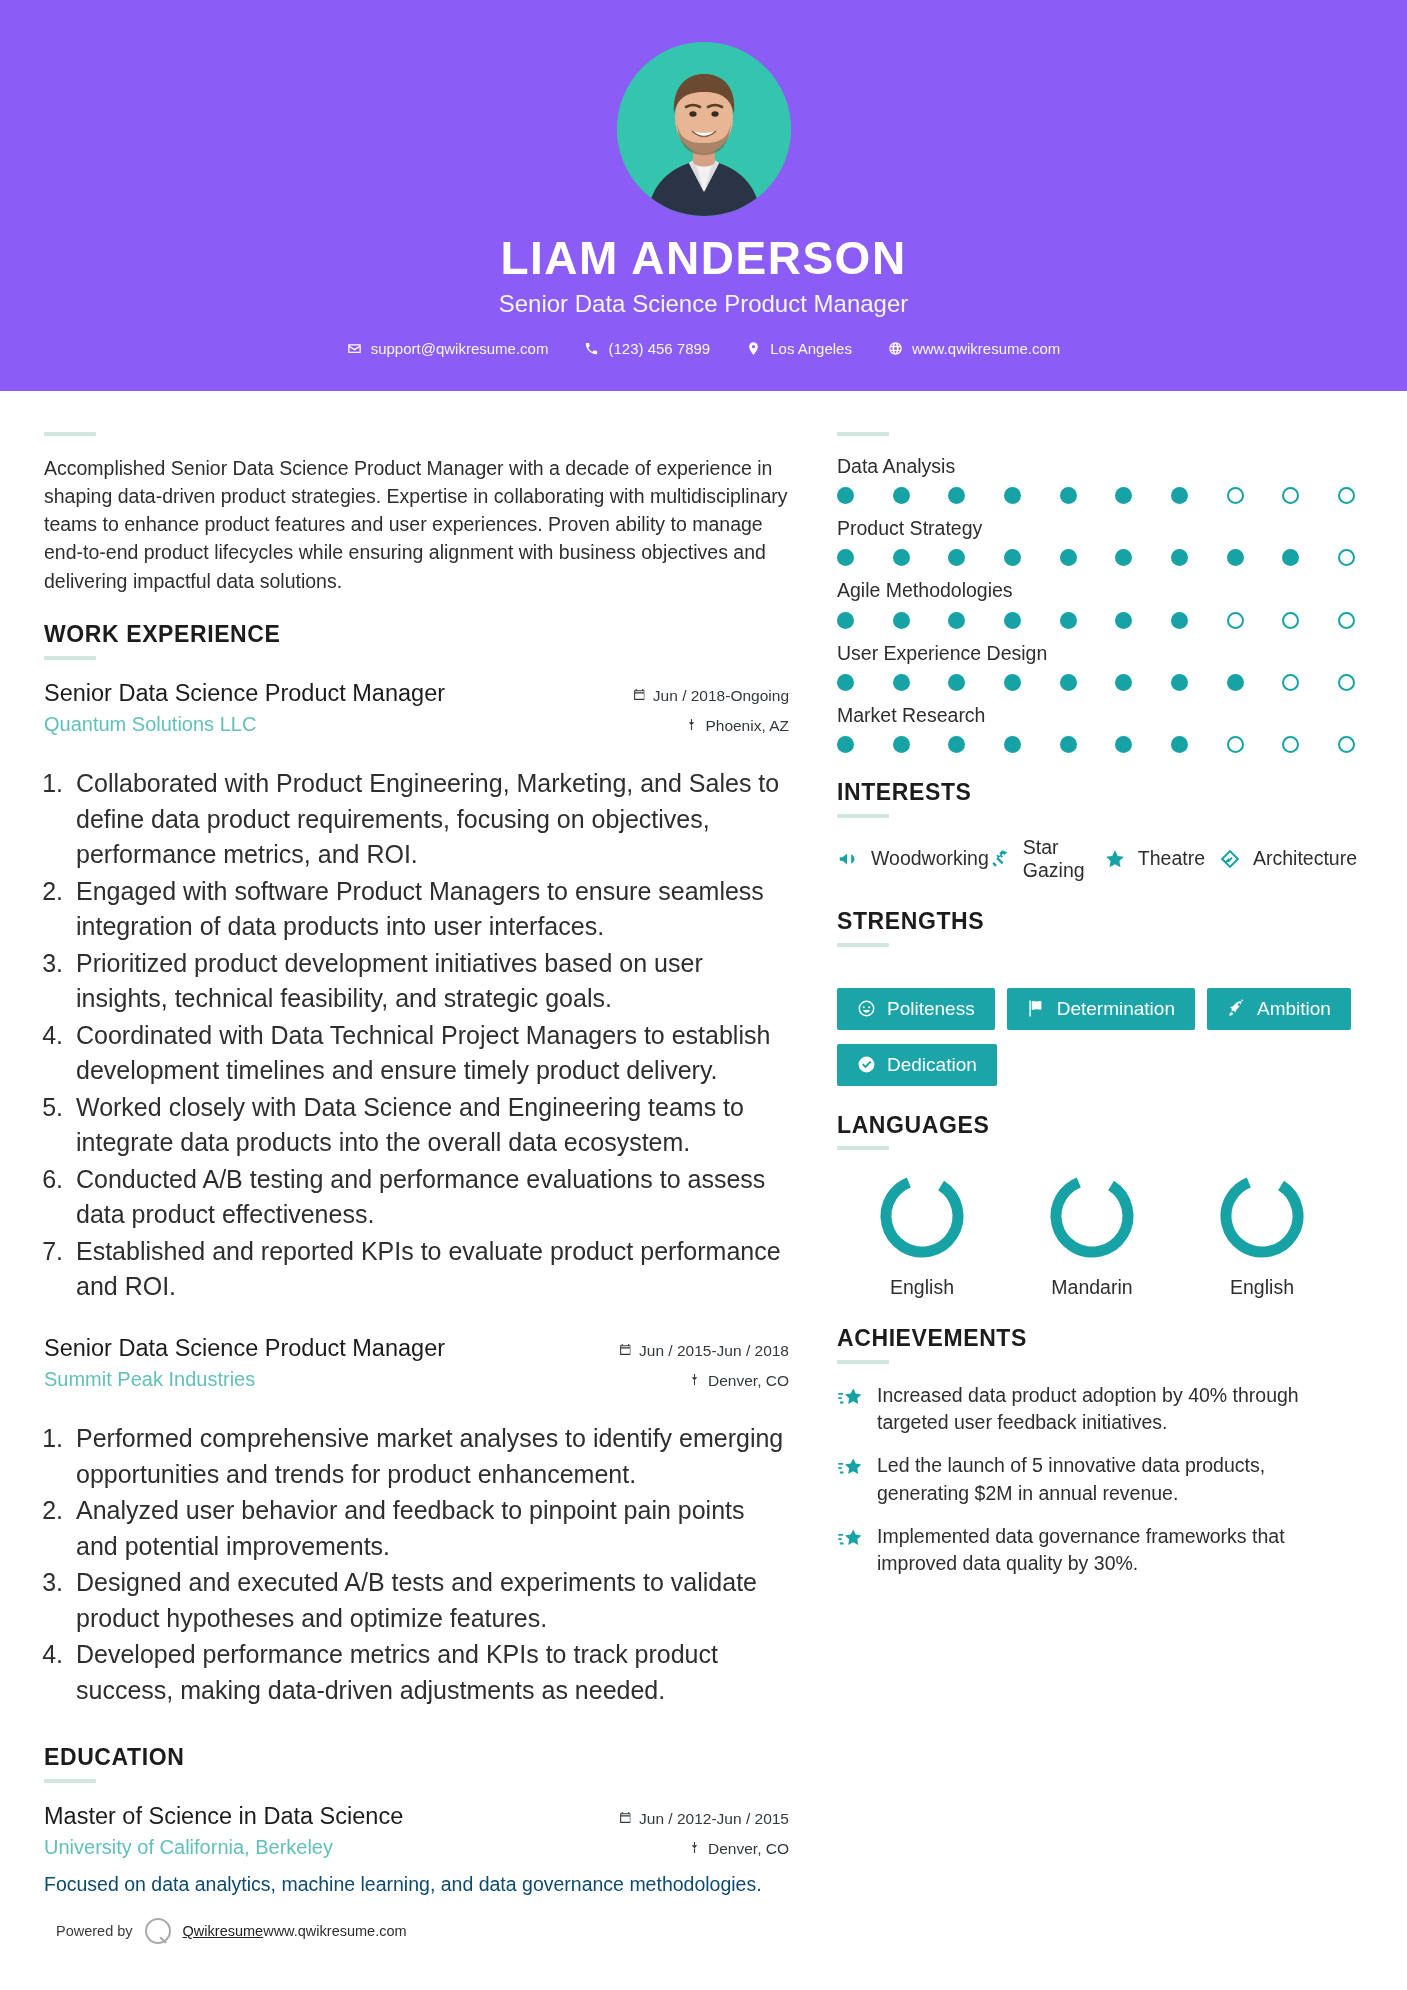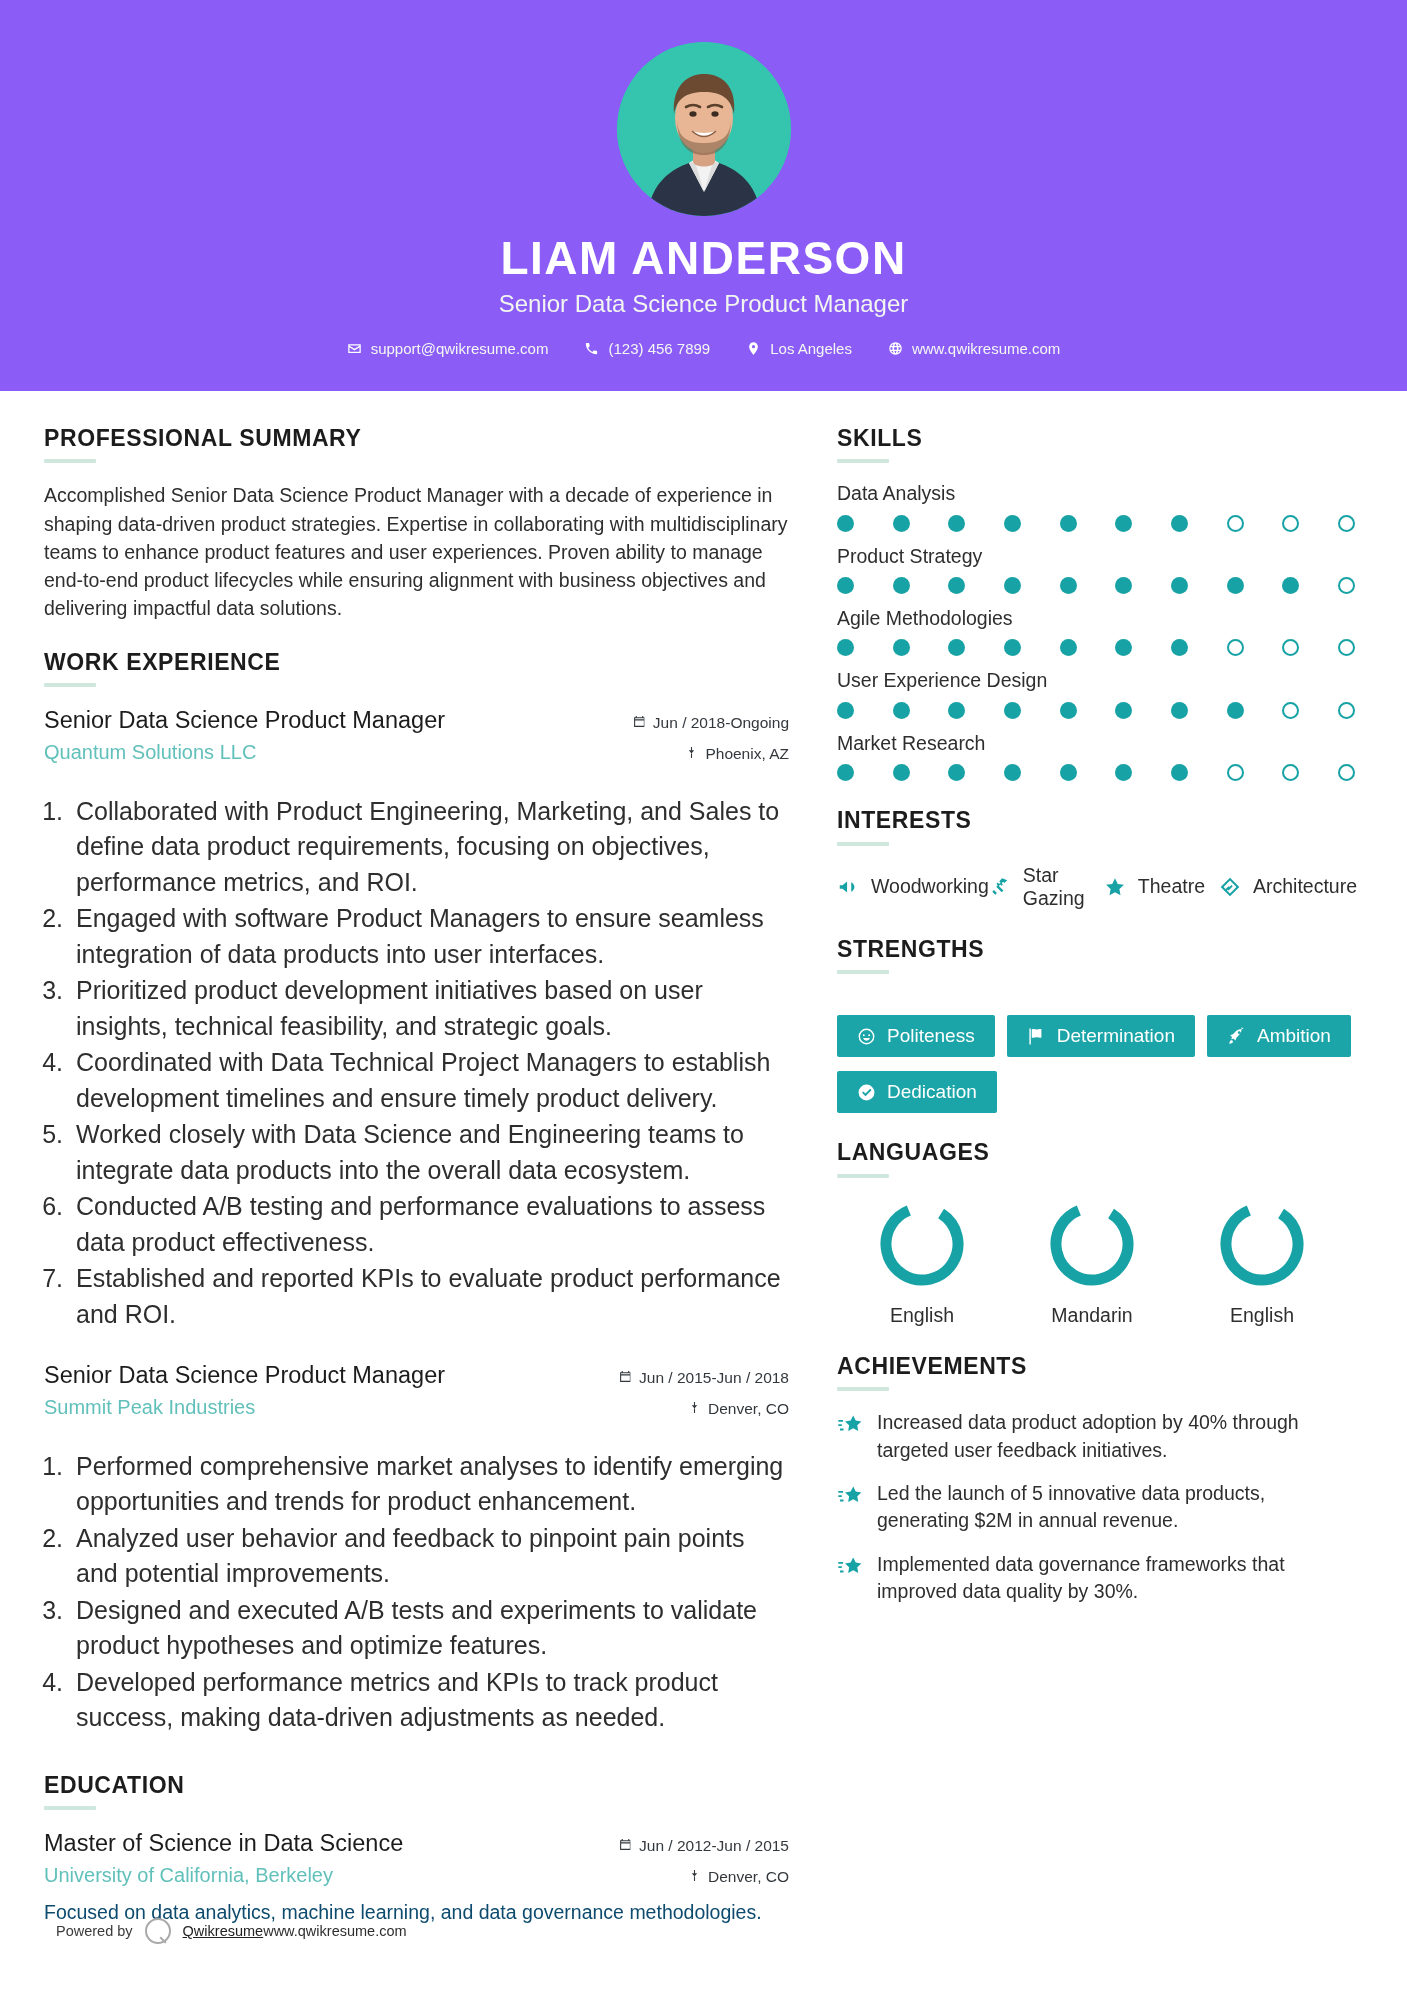--- a/index.html
+++ b/index.html
@@ -329,21 +329,20 @@
     </div>
 
   </div>
 </div>
 
 <div class="content">
 
   <div class="col-left">
 
     <div class="sec">
-      <div class="sec-title">PROFESSIONAL SUMMARY</div>
       <div class="sec-rule"></div>
       <p class="summary">Accomplished Senior Data Science Product Manager with a decade of experience in shaping data-driven product strategies. Expertise in collaborating with multidisciplinary teams to enhance product features and user experiences. Proven ability to manage end-to-end product lifecycles while ensuring alignment with business objectives and delivering impactful data solutions.</p>
     </div>
 
     <div class="sec">
       <div class="sec-title">WORK EXPERIENCE</div>
       <div class="sec-rule"></div>
 
       <div class="job">
         <div class="job-head">
@@ -440,21 +439,20 @@
         </div>
         <p class="edu-desc">Focused on data analytics, machine learning, and data governance methodologies.</p>
       </div>
     </div>
 
   </div>
 
   <div class="col-right">
 
     <div class="sec">
-      <div class="sec-title">SKILLS</div>
       <div class="sec-rule"></div>
       <div id="skills-list">
           <div class="skill">
             <div class="skill-name">Data Analysis</div>
             <div class="dots">
               <span class="dot on"></span>
               <span class="dot on"></span>
               <span class="dot on"></span>
               <span class="dot on"></span>
               <span class="dot on"></span>

